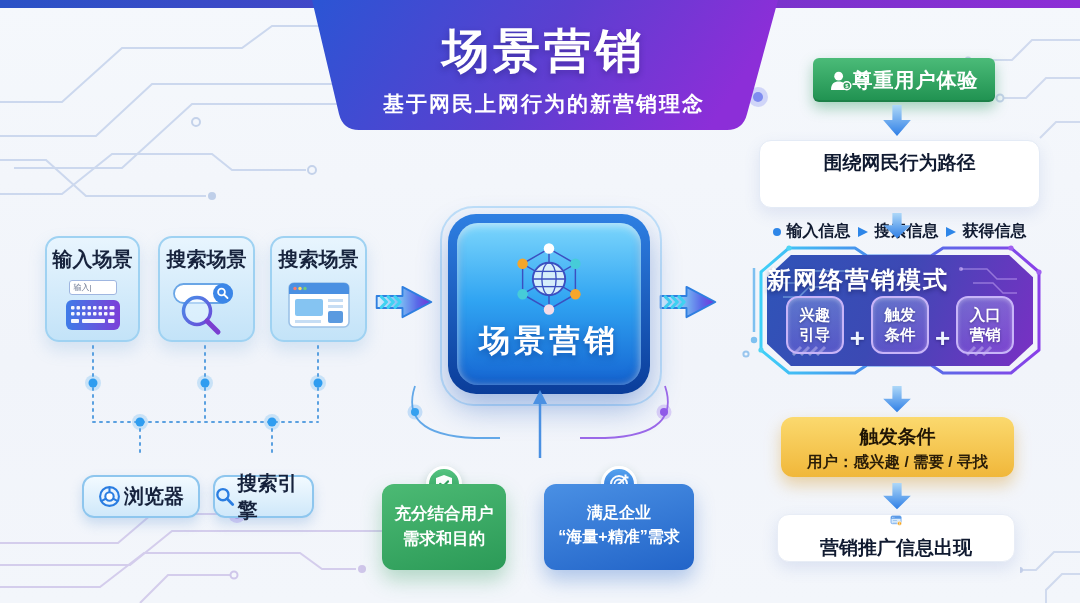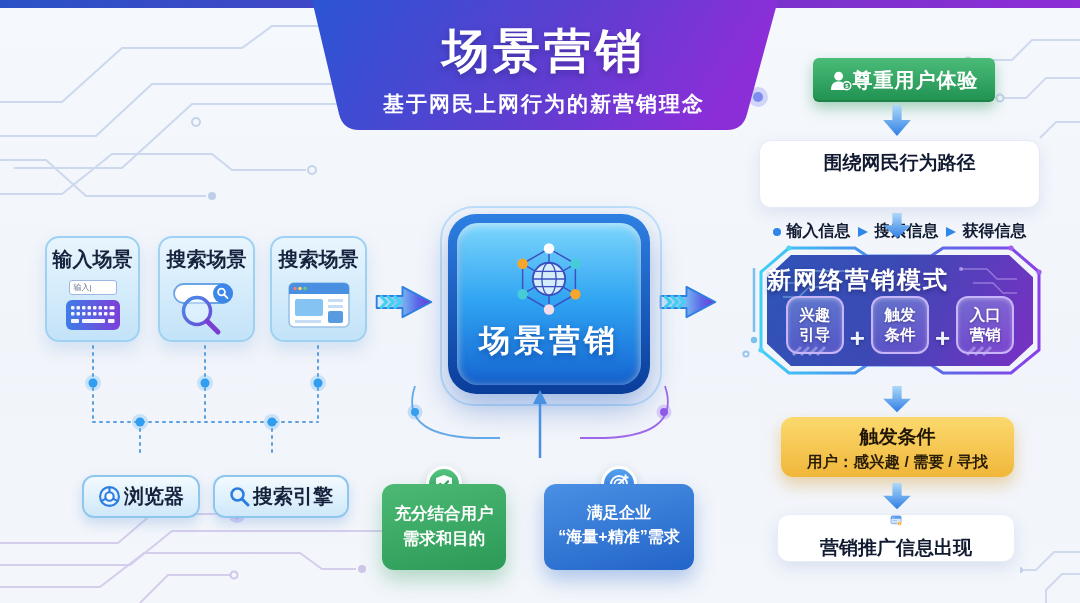--- a/index.html
+++ b/index.html
@@ -29,21 +29,21 @@
   .chip{margin-top:7px;width:48px;height:15px;border:1.5px solid #9fb6e0;border-radius:3px;
     background:#fff;font-size:8px;color:#6a7690;line-height:14px;text-align:left;padding-left:4px;box-sizing:border-box;}
 
   
 
   
   .tool-btn{top:455px;height:43px;border-radius:12px;display:flex;align-items:center;justify-content:center;gap:3px;
     background:linear-gradient(180deg,#f2faff 0%,#cfe8fa 100%);
     border:2px solid #8ec6ee;box-shadow:0 6px 12px rgba(110,160,215,.3);box-sizing:border-box;margin-top:20px;}
   .tool-btn .t{font-size:20px;font-weight:800;color:#16223c;}
-  .tb1{left:82px;width:118px;} .tb2{left:213px;width:136px;}
+  .tb1{left:82px;width:118px;} .tb2{left:213px;width:101px;}
 
   
   .tile{left:448px;top:214px;width:202px;height:180px;border-radius:28px;
     background:linear-gradient(180deg,#2e7fe2 0%,#0a3d9a 100%);
     box-shadow:0 14px 30px rgba(26,86,190,.38);padding:9px;box-sizing:border-box;}
   .tile-inner{width:100%;height:100%;border-radius:21px;position:relative;
     background:linear-gradient(180deg,#7cd6fc 0%,#30a4f2 48%,#1565d2 100%);
     box-shadow:inset 0 2px 8px rgba(255,255,255,.65), inset 0 -4px 10px rgba(10,60,150,.35);}
   .tile-echo{left:440px;top:206px;width:218px;height:196px;border-radius:34px;
     border:2px solid rgba(150,205,248,.55);pointer-events:none;}

